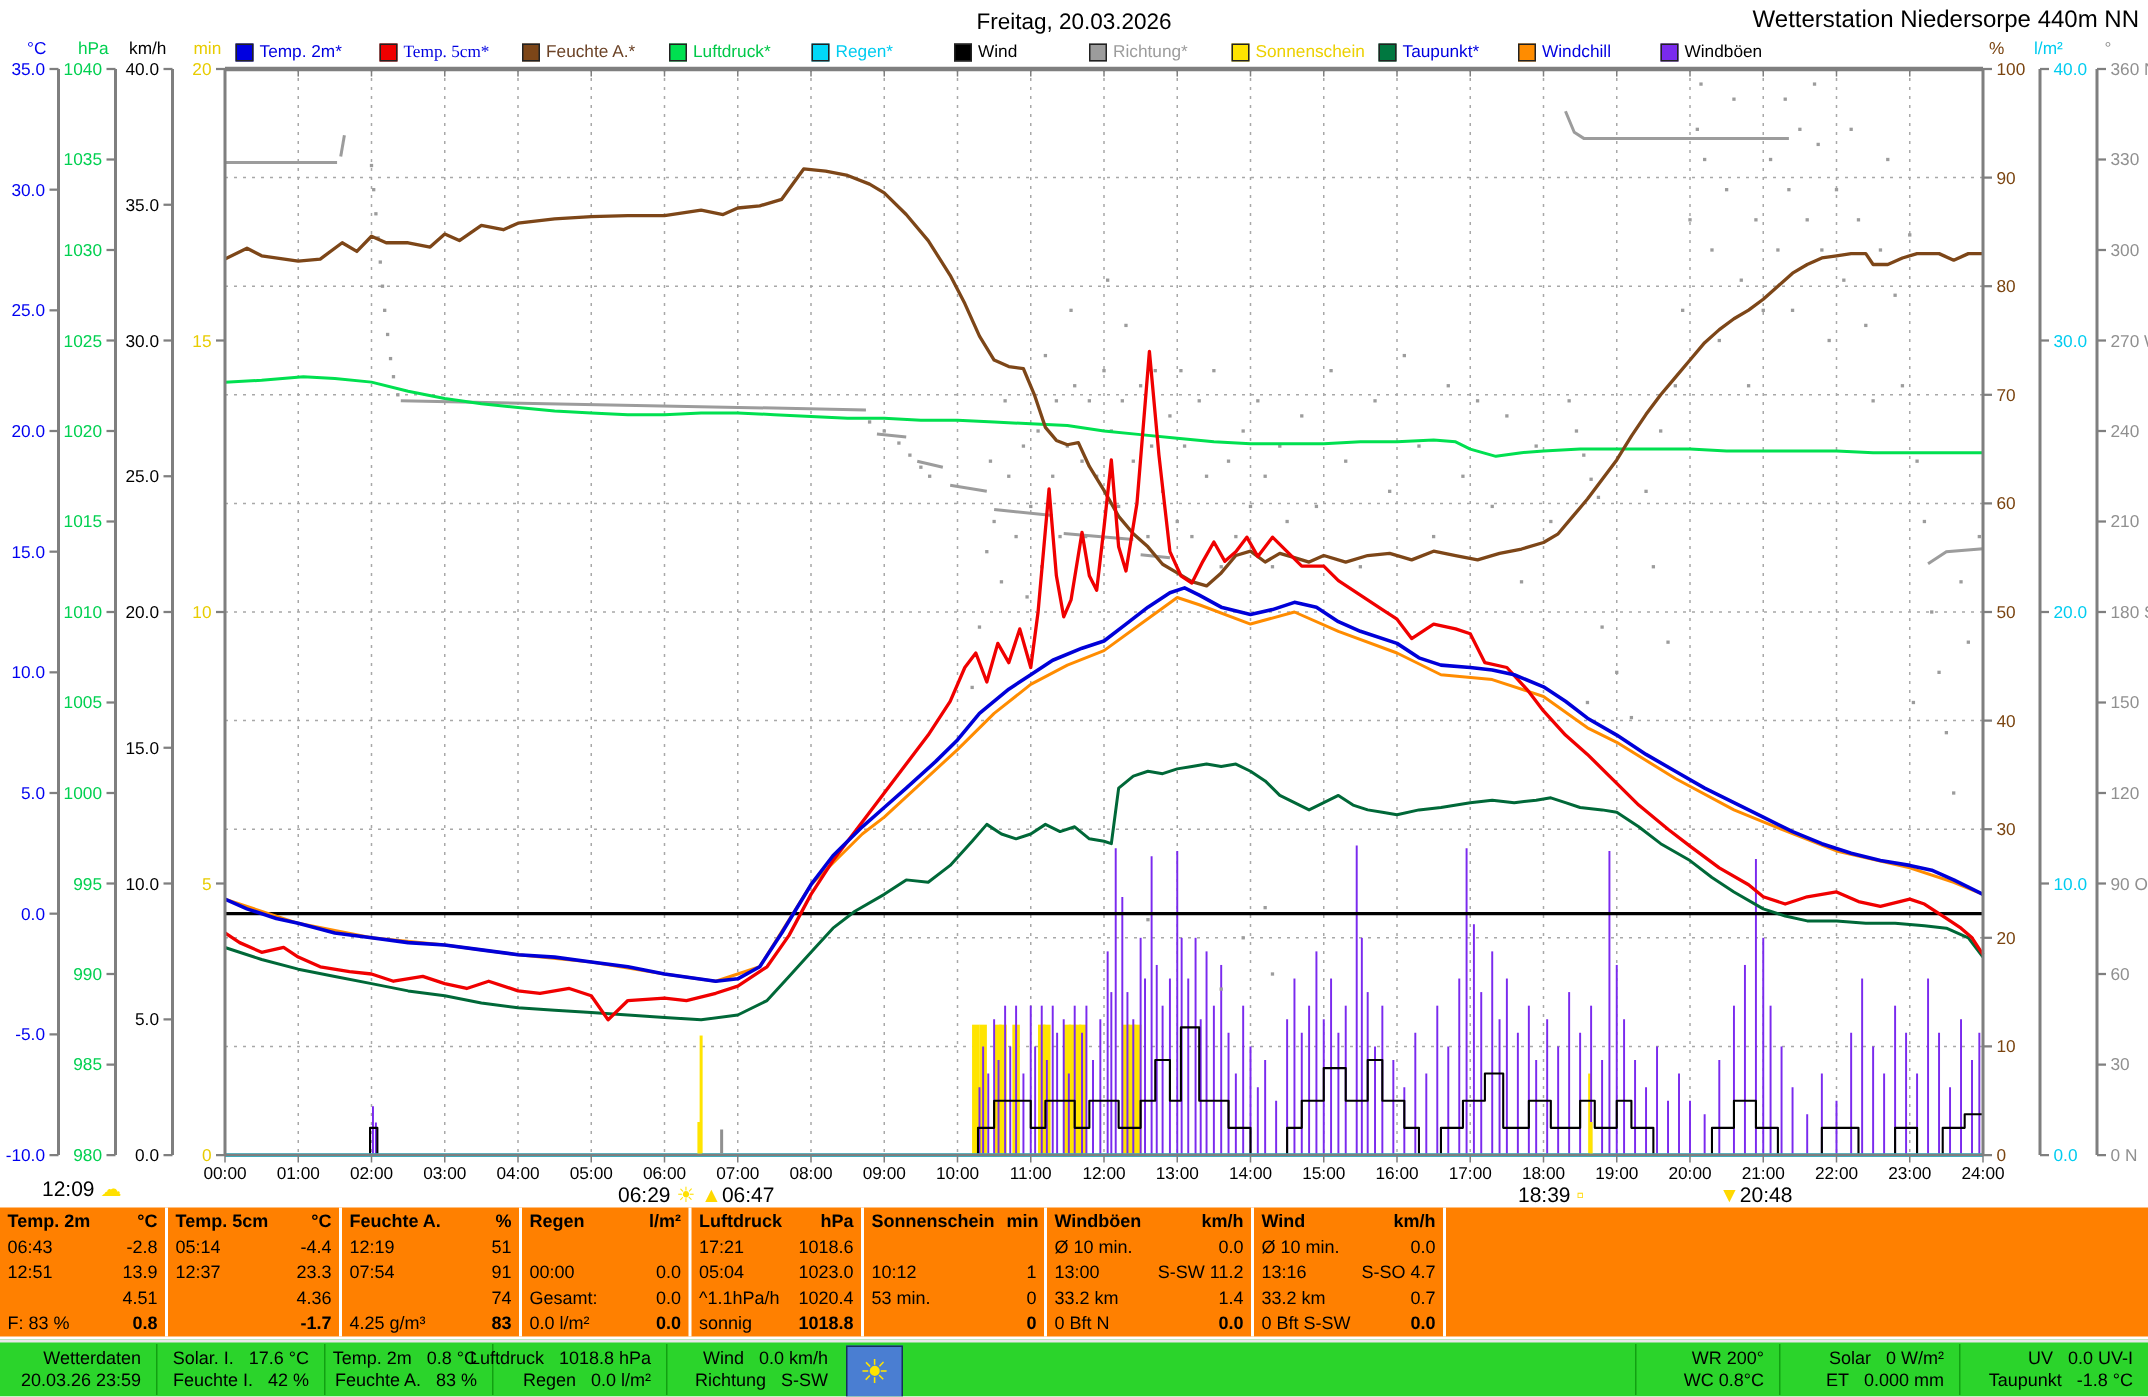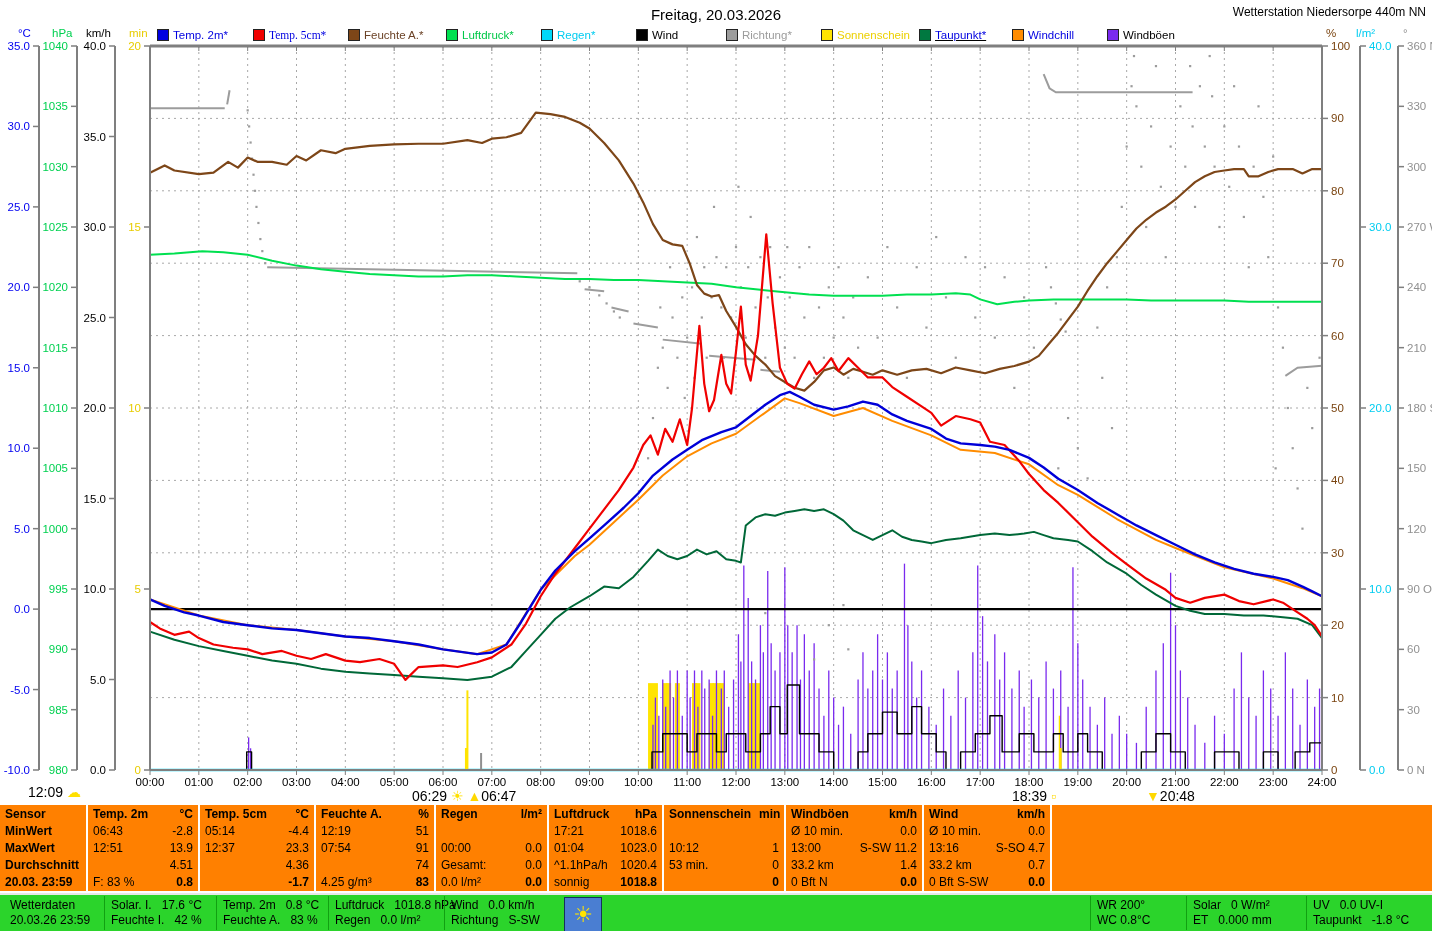--- a/index.html
+++ b/index.html
@@ -1,33 +1,33 @@
 <!DOCTYPE html>
 <html><head>
 <meta charset="utf-8">
 <style>
   html,body{margin:0;padding:0;background:#fff;font-family:"Liberation Sans",sans-serif;}
   .root{position:relative;width:1432px;height:931px;overflow:hidden;background:#fff;}
   .title{position:absolute;top:6px;left:0;width:100%;text-align:center;font-size:15px;color:#000;}
-  .station{position:absolute;top:5px;right:6px;font-size:12px;color:#000;}
+  .station{position:absolute;top:5px;right:6px;font-size:16px;color:#000;}
   .legend-item{position:absolute;top:29px;display:flex;align-items:center;gap:4px;font-size:11.5px;white-space:nowrap;}
   .lbox{width:10px;height:10px;border:1px solid #222;display:inline-block;}
   .axh{position:absolute;top:27px;font-size:11.5px;white-space:nowrap;}
   svg.chart{position:absolute;left:0;top:0;}
   svg.chart text{font-family:"Liberation Sans",sans-serif;}
   .mk{position:absolute;font-size:14px;white-space:nowrap;}
   .stats{position:absolute;left:0;top:805px;width:1432px;height:86px;background:#ff8000;display:flex;font-size:12px;color:#000;}
   .scol{height:100%;box-sizing:border-box;padding:1px 5px 0 5px;border-right:2px solid #fff;}
   .sfill{flex:1;border-right:none;}
   .srow{display:flex;justify-content:space-between;gap:8px;height:16.9px;align-items:center;white-space:nowrap;}
   .b{font-weight:bold;}
   .status{position:absolute;left:0;top:893px;width:1432px;height:38px;background:#2bd42b;border-top:2px solid #e8e8e8;font-size:12px;color:#000;}
   .scell{position:absolute;top:1px;height:34px;display:flex;flex-direction:column;justify-content:space-between;padding:2px 6px;box-sizing:border-box;border-left:1px solid #12a012;}
   .scell.first{border-left:none;}
-  .sline{display:flex;justify-content:flex-start;gap:10px;line-height:15px;white-space:nowrap;}
+  .sline{display:flex;justify-content:flex-end;gap:10px;line-height:15px;white-space:nowrap;}
   .wicon{position:absolute;left:564px;top:2px;width:36px;height:33px;background:#4a7ed2;border:1px solid #16305c;display:flex;align-items:center;justify-content:center;color:#ffe400;font-size:22px;line-height:1;}
 </style>
 </head>
 <body>
 
 <div class="root">
   <div class="title">Freitag, 20.03.2026</div>
   <div class="station">Wetterstation Niedersorpe 440m NN</div>
   <div id="axisHeaders">
       <div class="axh" style="left: 18px; color: rgb(0, 0, 240);">°C</div>
@@ -64,21 +64,21 @@
         <span style="color: rgb(0, 0, 0);">Wind</span>
       </div>
       <div class="legend-item" style="left: 726px;">
         <span class="lbox" style="background: rgb(156, 156, 156);"></span>
         <span style="color: rgb(156, 156, 156);">Richtung*</span>
       </div>
       <div class="legend-item" style="left: 821px;">
         <span class="lbox" style="background: rgb(255, 228, 0);"></span>
         <span style="color: rgb(236, 208, 0);">Sonnenschein</span>
       </div>
-      <div class="legend-item" style="left: 919px; text-decoration: underline;">
+      <div class="legend-item" style="left: 919px;">
         <span class="lbox" style="background: rgb(0, 120, 64);"></span>
         <span style="color: rgb(0, 0, 224);">Taupunkt*</span>
       </div>
       <div class="legend-item" style="left: 1012px;">
         <span class="lbox" style="background: rgb(255, 140, 0);"></span>
         <span style="color: rgb(0, 0, 224);">Windchill</span>
       </div>
       <div class="legend-item" style="left: 1107px;">
         <span class="lbox" style="background: rgb(122, 42, 238);"></span>
         <span style="color: rgb(0, 0, 0);">Windböen</span>
@@ -694,37 +694,20 @@
       <line x1="481.09000000000003" y1="769" x2="481.09000000000003" y2="753" stroke="#909090" stroke-width="2"></line>
       <line x1="1060.7416666666666" y1="769" x2="1060.7416666666666" y2="748" stroke="#ffe400" stroke-width="2"></line>
     </svg>
   <div id="markers">
       <div class="mk" style="left: 28px; top: 784px;"><span style="color: rgb(0, 0, 0);">12:09 </span><span style="color: rgb(255, 224, 0);">☁</span></div>
       <div class="mk" style="left: 412px; top: 788px;"><span style="color: rgb(0, 0, 0);">06:29 </span><span style="color: rgb(255, 224, 0);">☀</span><span style="color: rgb(255, 216, 0);"> ▲</span><span style="color: rgb(0, 0, 0);">06:47</span></div>
       <div class="mk" style="left: 1012px; top: 788px;"><span style="color: rgb(0, 0, 0);">18:39 </span><span style="color: rgb(255, 216, 0);">▫</span></div>
       <div class="mk" style="left: 1146px; top: 788px;"><span style="color: rgb(255, 216, 0);">▼</span><span style="color: rgb(0, 0, 0);">20:48</span></div>
     </div>
   <div id="stats" class="stats">
-      <div class="scol" style="width: 88px;">
-        <div class="srow">
-          <span class="b">Sensor</span>
-        </div>
-        <div class="srow">
-          <span class="b">MinWert</span>
-        </div>
-        <div class="srow">
-          <span class="b">MaxWert</span>
-        </div>
-        <div class="srow">
-          <span class="b">Durchschnitt</span>
-        </div>
-        <div class="srow">
-          <span class="b">20.03. 23:59</span>
-        </div>
-      </div>
       <div class="scol" style="width: 112px; box-sizing: border-box;">
         <div class="srow">
           <span class="b">Temp. 2m</span>
           <span class="b">°C</span>
         </div>
         <div class="srow">
           <span>06:43</span>
           <span>-2.8</span>
         </div>
         <div class="srow">
@@ -809,21 +792,21 @@
       <div class="scol" style="width: 115px; box-sizing: border-box;">
         <div class="srow">
           <span class="b">Luftdruck</span>
           <span class="b">hPa</span>
         </div>
         <div class="srow">
           <span>17:21</span>
           <span>1018.6</span>
         </div>
         <div class="srow">
-          <span>01:04</span>
+          <span>05:04</span>
           <span>1023.0</span>
         </div>
         <div class="srow">
           <span>^1.1hPa/h</span>
           <span>1020.4</span>
         </div>
         <div class="srow">
           <span>sonnig</span>
           <span class="b">1018.8</span>
         </div>

